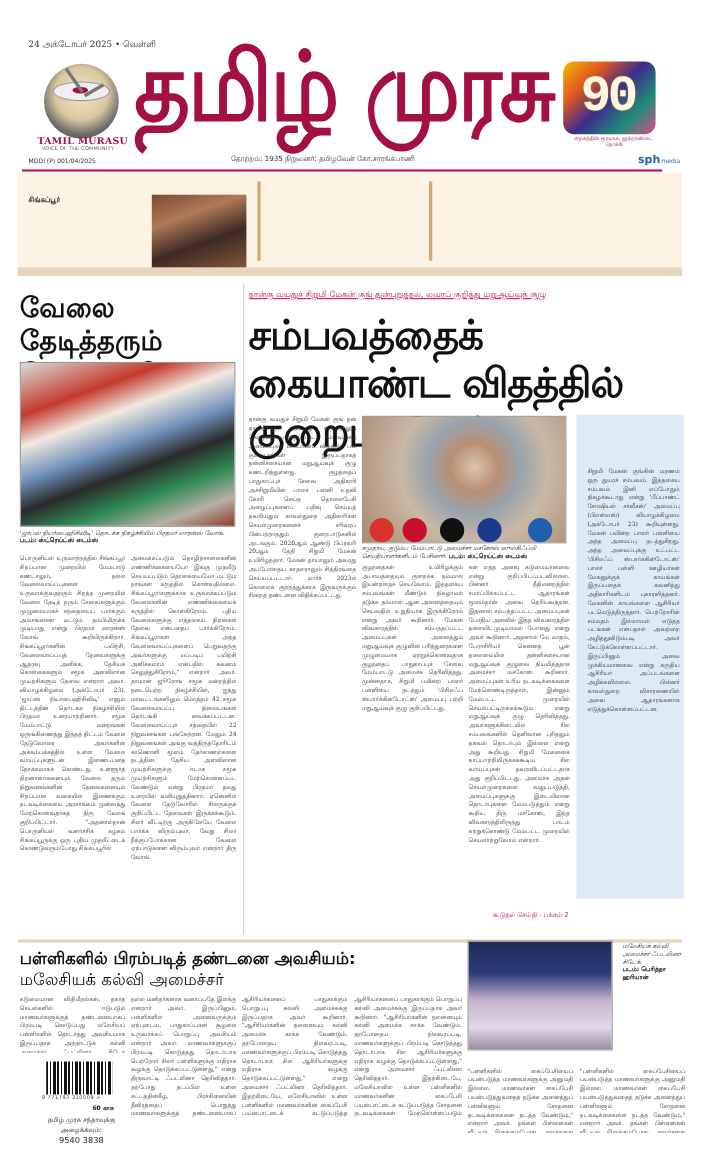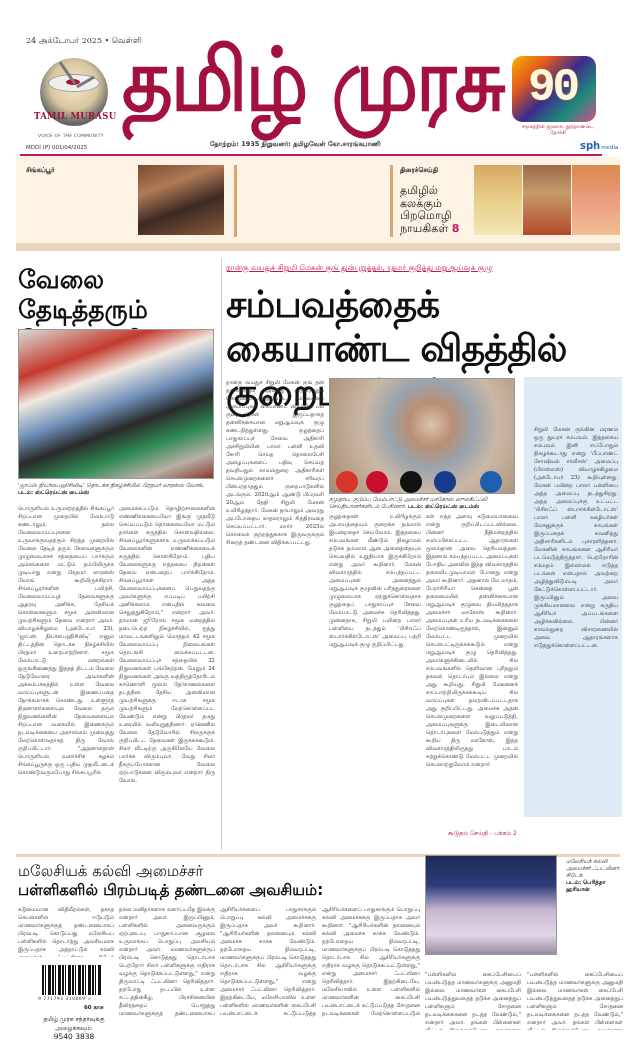--- a/index.html
+++ b/index.html
@@ -6,35 +6,35 @@
   body { width: 640px; height: 1057px; background: #ffffff; font-family: "DejaVu Sans", sans-serif; color: #1a1a1a; overflow: hidden; position: relative; }
 
   
   .masthead { position: absolute; left: 0; top: 0; width: 640px; height: 156px; }
   .dateline { position: absolute; left: 26px; top: 36px; font-family: "DejaVu Serif", serif; font-size: 8px; color: #333; }
   .logo-emblem { position: absolute; left: 40px; top: 58px; width: 68px; height: 68px; border-radius: 50%; background: radial-gradient(circle at 50% 40%, #f5e6c8 0%, #d8c7a0 45%, #6b6b6b 70%, #3a3a3a 100%); }
   .logo-emblem .drumtop { position: absolute; left: 8px; top: 16px; width: 52px; height: 18px; border-radius: 50%; background: #efefef; border: 1px solid #999; }
   .logo-emblem .redspot { position: absolute; left: 26px; top: 21px; width: 14px; height: 6px; border-radius: 50%; background: #a80f38; }
   .logo-emblem .stick { position: absolute; left: 26px; top: 2px; width: 3px; height: 26px; background: #777; transform: rotate(-35deg); }
   .logo-emblem .stick2 { position: absolute; left: 44px; top: 14px; width: 3px; height: 20px; background: #777; transform: rotate(60deg); }
-  .logo-name { position: absolute; left: 34px; top: 111px; font-family: "DejaVu Serif", serif; font-weight: bold; font-size: 8.5px; color: #a3123f; letter-spacing: 0.3px; text-align: center; }
+  .logo-name { position: absolute; left: 34px; top: 124px; font-family: "DejaVu Serif", serif; font-weight: bold; font-size: 8.5px; color: #a3123f; letter-spacing: 0.3px; text-align: center; }
   .logo-tag { position: absolute; left: 38px; top: 133px; font-size: 4.5px; color: #555; letter-spacing: 0.2px; }
   .mddi { position: absolute; left: 26px; top: 144px; font-size: 5.5px; color: #333; }
   .brand-title { position: absolute; left: 122px; top: 36px; font-family: "DejaVu Serif", serif; font-weight: bold; font-size: 78px; line-height: 1; color: #a3123f; letter-spacing: -2px; transform: scaleY(1.12); transform-origin: top left; }
-  .founded { position: absolute; left: 210px; top: 140px; font-size: 6.5px; color: #333; font-weight: bold; }
+  .founded { position: absolute; left: 210px; top: 140px; font-size: 6.5px; color: #333; }
   .anniv { position: absolute; left: 512px; top: 56px; width: 84px; height: 66px; border-radius: 10px; overflow: hidden; background: linear-gradient(135deg, #f5b800 0%, #e55a1f 25%, #3d2b8c 50%, #1e8c7a 75%, #d94c8a 100%); }
   .anniv .n90 { position: absolute; left: 16px; top: 6px; font-family: Liberation Mono, monospace; font-weight: bold; font-size: 46px; color: #fff6e0; text-shadow: 0 0 2px #b8860b; letter-spacing: -3px; }
   .anniv-caption { position: absolute; left: 518px; top: 124px; width: 80px; text-align: center; font-size: 4.8px; line-height: 6px; color: #a3123f; }
   .sph { position: absolute; left: 580px; top: 140px; font-weight: bold; font-size: 10px; color: #2565ae; }
   .sph small { font-size: 5.5px; font-weight: normal; margin-left: 1px; }
   .mast-rule { position: absolute; left: 20px; top: 154px; width: 582px; height: 2px; background: #c2185b; }
 
   
   .teasers { position: absolute; left: 16px; top: 157px; width: 604px; height: 86px; background: #fdf3e4; }
-  .teaser { position: absolute; top: 0; height: 106px; }
+  .teaser { position: absolute; top: 12px; height: 106px; }
   .teaser .cat { position: absolute; top: 9px; font-size: 6.5px; font-weight: bold; color: #222; }
   .teaser .hl { position: absolute; top: 28px; font-size: 11px; line-height: 12.5px; color: #111; }
   .teaser .pg { color: #c2185b; font-weight: bold; }
   .teaser .photo { position: absolute; top: 8px; height: 70px; }
   .divider-v { position: absolute; top: 8px; width: 3px; height: 72px; background: #d9a574; }
   .photo-sg { background: linear-gradient(160deg, #7a4a34 0%, #b07a56 30%, #3c2a24 60%, #8a5a3a 100%); }
   .photo-india { background: linear-gradient(180deg, #2e8b3c 0%, #3da24a 40%, #f0ede5 60%, #ffffff 100%); }
   .photo-cine1 { background: linear-gradient(180deg, #d7a864 0%, #e8cf8a 50%, #f2e6b4 100%); }
   .photo-cine2 { background: linear-gradient(180deg, #9c6a4a 0%, #c79b6a 40%, #b34a2a 100%); }
   .photo-cine3 { background: linear-gradient(180deg, #d88a4a 0%, #ec9c80 50%, #f0c090 100%); }
@@ -96,41 +96,34 @@
   <div class="mast-rule"></div>
 </div>
 
 <div class="teasers">
   <div class="teaser" style="left:0;width:200px;">
     <div class="cat" style="left:10px;">சிங்கப்பூர்</div>
     <div class="photo photo-sg" style="left:122px;width:86px;"></div>
   </div>
   <div class="divider-v" style="left:218px;"></div>
   <div class="divider-v" style="left:374px;"></div>
-  <div class="teaser" style="left:380px;width:224px;">
-    <div class="cat" style="left:4px;">திரைச்செய்தி</div>
-    <div class="hl" style="left:4px;width:70px;"><span>தமிழில் கலக்கும் பிறமொழி நாயகிகள்</span> <span class="pg">8</span></div>
-    <div class="photo photo-cine1" style="left:78px;width:48px;"></div>
-    <div class="photo photo-cine2" style="left:127px;width:48px;"></div>
-    <div class="photo photo-cine3" style="left:176px;width:48px;"></div>
-  </div>
 </div>
 <div class="strip-bottom"></div>
 
 <div class="left-hl">வேலை தேடித்தரும் சேவைத் திட்டம்</div>
 <div class="left-photo"></div>
 <div class="caption" style="position:absolute;left:18px;top:482px;width:196px;">
   <span>'ஜாப்ஸ் நியர்பைஹிசிவிடி' தொடக்க நிகழ்ச்சியில் பிரதமர் லாரன்ஸ் வோங்.</span> <b>படம்: ஸ்ட்ரெய்ட்ஸ் டைம்ஸ்</b>
 </div>
 <div class="col-text" style="position:absolute;left:18px;top:504px;width:96px;height:345px;overflow:hidden;">பொருளியல் உருமாற்றத்தில் சிங்கப்பூர் சிறப்பான முறையில் மேம்பாடு கண்டாலும், நல்ல வேலைவாய்ப்புகளை உருவாக்குவதற்கும் சிறந்த முறையில் வேலை தேடித் தரும் சேவைகளுக்கும் முழுமையாகச் சந்தையைப் பார்க்கும் அம்சங்களை மட்டும் நம்பியிருக்க முடியாது என்று பிரதமர் லாரன்ஸ் வோங் கூறியிருக்கிறார். சிங்கப்பூரர்களின் பயிற்சி, வேலைவாய்ப்புத் தேவைகளுக்கு ஆதரவு அளிக்க, தேசியக் கொள்கைகளும் சமூக அளவிலான முயற்சிகளும் தேவை என்றார் அவர். வியாழக்கிழமை (அக்டோபர் 23), 'ஜாப்ஸ் நியர்பைஹிசிவிடி' எனும் திட்டத்தின் தொடக்க நிகழ்ச்சியில் பிரதமர் உரையாற்றினார். சமூக மேம்பாட்டு மன்றங்கள் ஒருங்கிணைத்து இந்தத் திட்டம் வேலை தேடுவோரை அவர்களின் அக்கம்பக்கத்தில் உள்ள வேலை வாய்ப்புகளுடன் இணைப்பதை நோக்கமாகக் கொண்டது. உள்ளூர்த் திறனாளர்களையும் வேலை தரும் நிறுவனங்களின் தேவைகளையும் சிறப்பான வகையில் இணைக்கும் நடவடிக்கையை அரசாங்கம் முன்வந்து மேற்கொள்வதாகத் திரு வோங் குறிப்பிட்டார். "அதனால்தான் பொருளியல் வளர்ச்சிக் கழகம் சிங்கப்பூருக்கு ஒரு புதிய முதலீட்டைக் கொண்டுவரும்போது சிங்கப்பூரில்</div>
 <div class="col-text" style="position:absolute;left:119px;top:504px;width:96px;height:345px;overflow:hidden;">அமைக்கப்படும் தொழிற்சாலைகளின் எண்ணிக்கையையோ இங்கு முதலீடு செய்யப்படும் தொகையையோ மட்டும் நாங்கள் கருத்தில் கொள்வதில்லை. சிங்கப்பூரர்களுக்காக உருவாக்கப்படும் வேலைகளின் எண்ணிக்கையைக் கருத்தில் கொள்கிறோம். புதிய வேலைகளுக்கு எத்தகைய திறன்கள் தேவை என்பதைப் பார்க்கிறோம். சிங்கப்பூரர்கள் அந்த வேலைவாய்ப்புகளைப் பெறுவதற்கு அவர்களுக்கு எப்படிப் பயிற்சி அளிக்கலாம் என்பதில் கவனம் செலுத்துகிறோம்," என்றார் அவர். தாமான் ஜூரோங் சமூக மன்றத்தில் நடைபெற்ற நிகழ்ச்சியில், ஐந்து மாவட்டங்களிலும் மொத்தம் 42 சமூக வேலைவாய்ப்பு நிலையங்கள் தொடங்கி வைக்கப்பட்டன. வேலைவாய்ப்புச் சந்தையில் 22 நிறுவனங்கள் பங்கேற்றன. மேலும் 24 நிறுவனங்கள் அங்கு வந்திருந்தோரிடம் காணொளி மூலம் நேர்காணல்களை நடத்தின. தேசிய அளவிலான முயற்சிகளுக்கு ஈடாக சமூக முயற்சிகளும் மேற்கொள்ளப்பட வேண்டும் என்று பிரதமர் தமது உரையில் வலியுறுத்தினார். ஏனெனில் வேலை தேடுவோரில் சிலருக்குக் குறிப்பிட்ட தேவைகள் இருக்கக்கூடும். சிலர் வீட்டிற்கு அருகிலேயே வேலை பார்க்க விரும்புவர். வேறு சிலர் நீக்குப்போக்கான வேலை ஏற்பாடுகளை விரும்புவர் என்றார் திரு வோங்.</div>
 
 <div class="main-vrule"></div>
 
-<div class="main-kicker">நான்கு வயதுச் சிறுமி மேகன் குங் துன்புறுத்தல், ரதமர் குறித்து மறுஆய்வுக் குழு</div>
+<div class="main-kicker">நான்கு வயதுச் சிறுமி மேகன் குங் துன்புறுத்தல், லவரப் குறித்து மறுஆய்வுக் குழு</div>
 <div class="main-hl">சம்பவத்தைக் கையாண்ட விதத்தில் குறைபாடுகள்</div>
 <div class="col-text" style="position:absolute;left:226px;top:378px;width:98px;height:472px;overflow:hidden;">நான்கு வயதுச் சிறுமி மேகன் குங் தன் தாயாராலும் அவரது காதலராலும் கொடுமைப்படுத்தப்பட்ட சம்பவத்தை அமைப்புகள் கையாண்ட விதத்தில் பல குறைபாடுகள் இருப்பதாகத் தன்னிச்சையான மறுஆய்வுக் குழு கண்டறிந்துள்ளது. குழந்தைப் பாதுகாப்புச் சேவை அதிகாரி அச்சிறுமியின் பாலர் பள்ளி உதவி கோரி செய்த தொலைபேசி அழைப்புகளைப் பதிவு செய்யத் தவறியதும் காவல்துறை அதிகாரிகள் செயல்முறைகளைச் சரிவரப் பின்பற்றாததும் குறைபாடுகளில் அடங்கும். 2020ஆம் ஆண்டு பிப்ரவரி 20ஆம் தேதி சிறுமி மேகன் உயிரிழந்தார். மேகன் தாயாலும் அவரது அப்போதைய காதலராலும் சித்திரவதை செய்யப்பட்டார். மார்ச் 2023ல் கொலைக் குற்றத்துக்காக இருவருக்கும் சிறைத் தண்டனை விதிக்கப்பட்டது.</div>
 <div class="main-photo">
   <div class="mic" style="left:6px;background:#d9342b;"></div>
   <div class="mic" style="left:36px;background:#c8102e;"></div>
   <div class="mic" style="left:70px;background:#111;"></div>
   <div class="mic" style="left:104px;background:#1a3b8c;"></div>
   <div class="mic" style="left:150px;background:#1f5fb0;"></div>
 </div>
 <div class="caption" style="position:absolute;left:329px;top:496px;width:188px;">
@@ -140,22 +133,22 @@
 <div class="col-text" style="position:absolute;left:426px;top:512px;width:92px;height:312px;overflow:hidden;">கள் எந்த அளவு கடுமையானவை என்று குறிப்பிடப்படவில்லை. பின்னர் நீதிமன்றத்தில் சமர்ப்பிக்கப்பட்ட ஆதாரங்கள் மூலம்தான் அவை தெரியவந்தன. இதனால் சம்பந்தப்பட்ட அமைப்புகள் போதிய அளவில் இந்த விவகாரத்தில் தலையிடமுடியாமல் போனது என்று அவர் கூறினார். அதனால் மே மாதம், பேராசிரியர் கென்னத் பூன் தலைமையில் தன்னிச்சையான மறுஆய்வுக் குழுவை நியமித்ததாக அமைச்சர் மசகோஸ் கூறினார். அமைப்புகள் உரிய நடவடிக்கைகளை மேற்கொண்டிருந்தால், இன்னும் மேம்பட்ட முறையில் செயல்பட்டிருக்கக்கூடும் என்று மறுஆய்வுக் குழு தெரிவித்தது. அவர்களுக்கிடையில் சில சம்பவங்களில் தெளிவான புரிதலும் தகவல் தொடர்பும் இல்லை என்று அது கூறியது. சிறுமி மேகனைக் காப்பாற்றியிருக்கக்கூடிய சில வாய்ப்புகள் தவறவிடப்பட்டதாக அது குறிப்பிட்டது. அமைச்சு அதன் செயல்முறைகளை வலுப்படுத்தி, அமைப்புகளுக்கு இடையிலான தொடர்புகளை மேம்படுத்தும் என்று கூறிய திரு மசகோஸ், இந்த விவகாரத்திலிருந்து பாடம் கற்றுக்கொண்டு மேம்பட்ட முறையில் செயலாற்றுவோம் என்றார்.</div>
 <div class="continued">கூடுதல் செய்தி - பக்கம் 2</div>
 
 <div class="sidebar-box">
   <div class="sb-text col-text" style="height:384px;overflow:hidden;">சிறுமி மேகன் குங்கின் மரணம் ஒரு துயரச் சம்பவம். இத்தகைய சம்பவம் இனி எப்போதும் நிகழக்கூடாது என்று 'பீப்பாண்ட் சோஷியல் சர்வீசஸ்' அமைப்பு (பிஎஸ்எஸ்) வியாழக்கிழமை (அக்டோபர் 23) கூறியுள்ளது. மேகன் பயின்ற பாலர் பள்ளியை அந்த அமைப்பு நடத்துகிறது. அந்த அமைப்புக்கு உட்பட்ட 'பிசிஎஃப் ஸ்பார்க்கிள்டோட்ஸ்' பாலர் பள்ளி ஊழியர்கள் மேகனுக்குக் காயங்கள் இருப்பதைக் கவனித்து அதிகாரிகளிடம் புகாரளித்தனர். மேகனின் காயங்களை ஆசிரியர் படமெடுத்திருந்தார். பெற்றோரின் சம்மதம் இல்லாமல் எடுத்த படங்கள் என்பதால் அவற்றை அழித்துவிடும்படி அவர் கேட்டுக்கொள்ளப்பட்டார். இருப்பினும் அவை முக்கியமானவை என்று கருதிய ஆசிரியர் அப்படங்களை அழிக்கவில்லை. பின்னர் காவல்துறை விசாரணையில் அவை ஆதாரங்களாக எடுத்துக்கொள்ளப்பட்டன.</div>
 </div>
 
 <div class="section-rule"></div>
 
 <div class="bottom-hl">
+  <div>பள்ளிகளில் பிரம்படித் தண்டனை அவசியம்:</div>
   <div style="font-weight:normal;">மலேசியக் கல்வி அமைச்சர்</div>
-  <div>பள்ளிகளில் பிரம்படித் தண்டனை அவசியம்:</div>
 </div>
 <div class="col-text" style="position:absolute;left:18px;top:905px;width:96px;height:52px;overflow:hidden;">கடுமையான விதிமீறல்கள், தகாத செயல்களில் ஈடுபடும் மாணவர்களுக்குத் தண்டனையாகப் பிரம்படி கொடுப்பது மலேசியப் பள்ளிகளில் தொடர்ந்து அவசியமாக இருப்பதாக அந்நாட்டுக் கல்வி அமைச்சர் ஃபட்லினா சிடேக் தெரிவித்துள்ளார். மாணவர்களை ஒழுங்குபடுத்தி,</div>
 <div class="col-text" style="position:absolute;left:119px;top:905px;width:96px;height:112px;overflow:hidden;">நல்ல மனிதர்களாக வளர்ப்பதே இலக்கு என்றார் அவர். இருப்பினும், பள்ளிகளில் அனைவருக்கும் ஏற்புடைய, பாதுகாப்பான சூழலை உருவாக்கப் பொறுப்பு அவசியம் என்றார் அவர். மாணவர்களுக்குப் பிரம்படி கொடுத்தது தொடர்பாக பெற்றோர் சிலர் பள்ளிகளுக்கு எதிராக வழக்கு தொடுக்கப்பட்டுள்ளது," என்று திருவாட்டி ஃபட்லினா தெரிவித்தார். தற்போது நடப்பில் உள்ள சட்டத்தின்கீழ், பிரச்சினையின் தீவிரத்தைப் பொறுத்து மாணவர்களுக்குத் தண்டனையாகப் பிரம்படி இடைநீக்கம் விதிக்கப்படலாம்.</div>
 <div class="col-text" style="position:absolute;left:220px;top:905px;width:96px;height:112px;overflow:hidden;">ஆசிரியர்களைப் பாதுகாக்கும் பொறுப்பு கல்வி அமைச்சுக்கு இருப்பதாக அவர் கூறினார். "ஆசிரியர்களின் நலனையும் கல்வி அமைச்சு காக்க வேண்டும். தற்போதைய நிலவரப்படி, மாணவர்களுக்குப் பிரம்படி கொடுத்தது தொடர்பாக சில ஆசிரியர்களுக்கு எதிராக வழக்கு தொடுக்கப்பட்டுள்ளது," என்று அமைச்சர் ஃபட்லினா தெரிவித்தார். இதற்கிடையே, மலேசியாவில் உள்ள பள்ளிகளில் மாணவர்களின் கைப்பேசி பயன்பாட்டைக் கட்டுப்படுத்த சோதனை நடவடிக்கைகள் மேற்கொள்ளப்படும் என்று அமைச்சர் ஃபட்லினா தெரிவித்துள்ளார்.</div>
 <div class="col-text" style="position:absolute;left:322px;top:905px;width:98px;height:112px;overflow:hidden;">ஆசிரியர்களைப் பாதுகாக்கும் பொறுப்பு கல்வி அமைச்சுக்கு இருப்பதாக அவர் கூறினார். "ஆசிரியர்களின் நலனையும் கல்வி அமைச்சு காக்க வேண்டும். தற்போதைய நிலவரப்படி, மாணவர்களுக்குப் பிரம்படி கொடுத்தது தொடர்பாக சில ஆசிரியர்களுக்கு எதிராக வழக்கு தொடுக்கப்பட்டுள்ளது," என்று அமைச்சர் ஃபட்லினா தெரிவித்தார். இதற்கிடையே, மலேசியாவில் உள்ள பள்ளிகளில் மாணவர்களின் கைப்பேசி பயன்பாட்டைக் கட்டுப்படுத்த சோதனை நடவடிக்கைகள் மேற்கொள்ளப்படும் என்று அமைச்சர் ஃபட்லினா தெரிவித்துள்ளார்.</div>
 <div class="bottom-photo"></div>
 <div class="caption bottom-caption">
   <span>மலேசியக் கல்வி அமைச்சர் ஃபட்லினா சிடேக்.</span><br><b>படம்: பெரித்தா ஹரியான்</b>
 </div>
 <div class="col-text" style="position:absolute;left:425px;top:970px;width:96px;height:60px;overflow:hidden;">"பள்ளிகளில் கைப்பேசியைப் பயன்படுத்த மாணவர்களுக்கு அனுமதி இல்லை. மாணவர்கள் கைப்பேசி பயன்படுத்துவதைத் தடுக்க அனைத்துப் பள்ளிகளும் சோதனை நடவடிக்கைகளை நடத்த வேண்டும்," என்றார் அவர். தங்கள் பிள்ளைகள் வீட்டில் இருக்கும்போது அவர்களது நடவடிக்கைகளைப் பெற்றோர் கண்காணிக்க வேண்டும் என்று மலேசியக் கல்வி அமைச்சர் ஃபட்லினா கூறினார்.</div>

